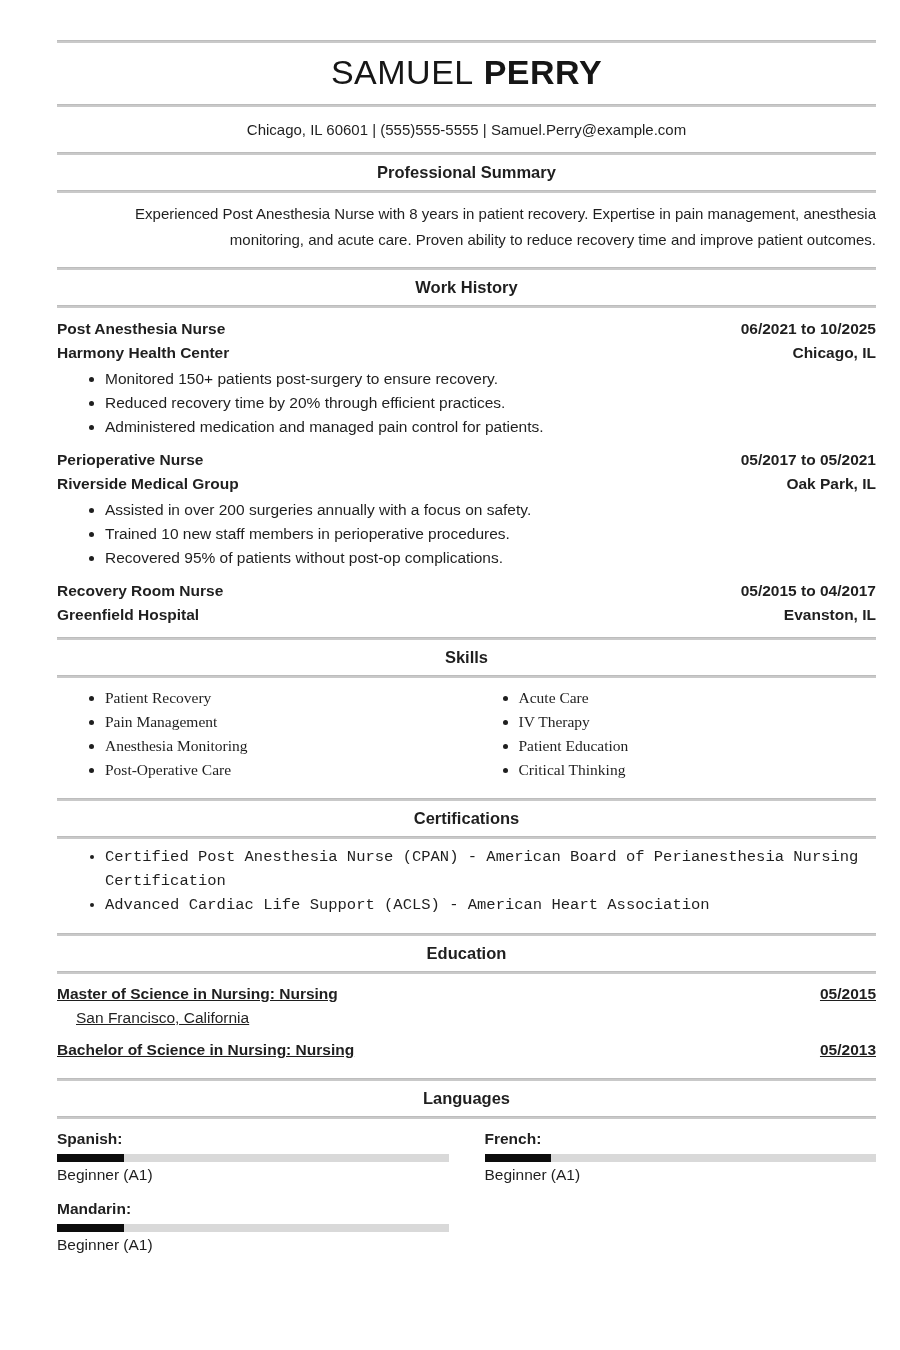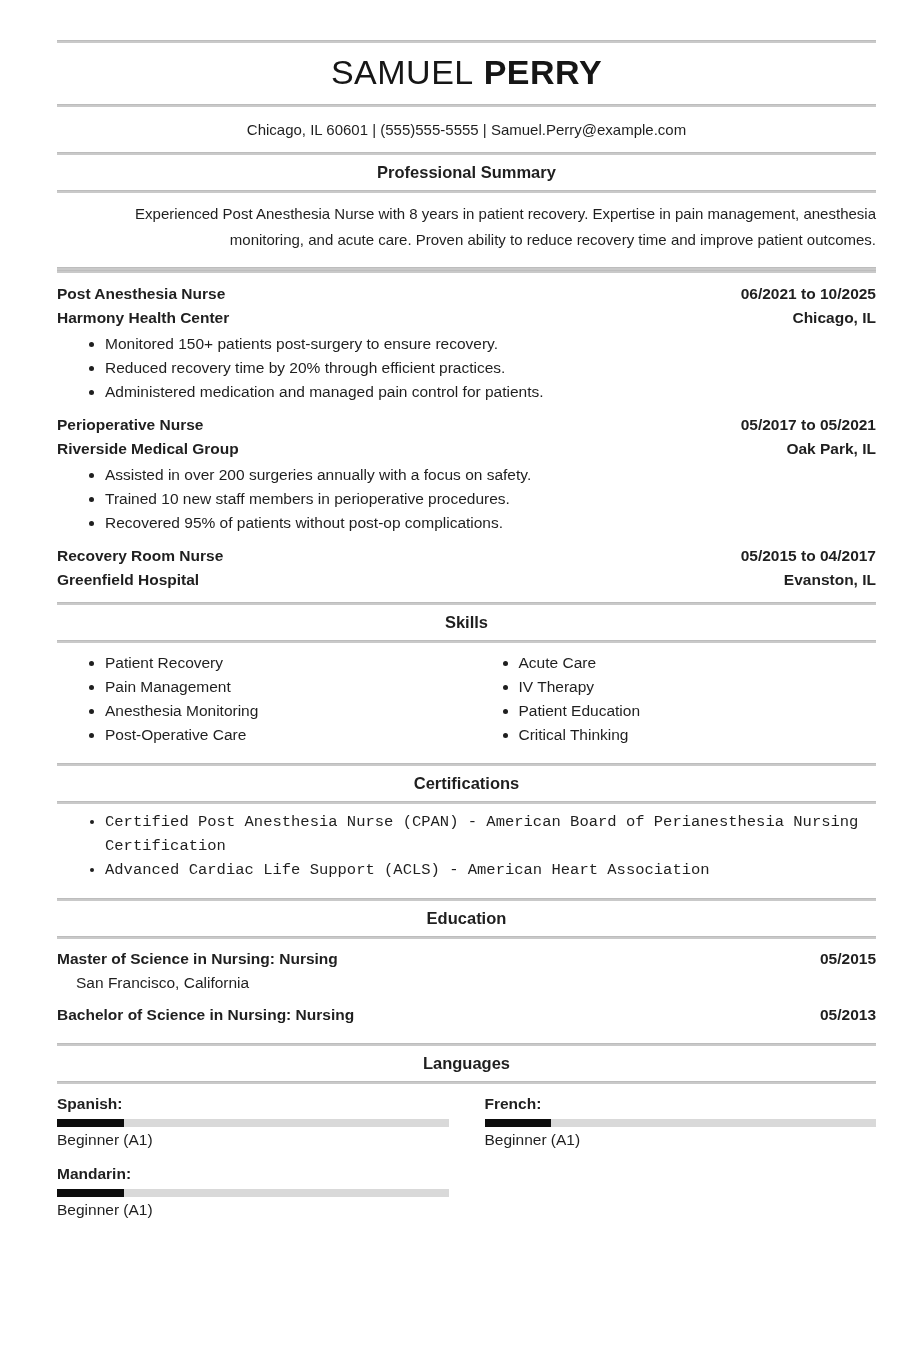--- a/index.html
+++ b/index.html
@@ -19,27 +19,27 @@
   .section-title { text-align: center; font-size: 16.5px; font-weight: 700; margin: 8px 0 8px 0; }
   .summary { font-size: 15px; line-height: 26px; margin: 8px 0 14px 0; text-align: right; }
   .job { margin: 9px 0 4px 0; }
   .row2 { display: flex; justify-content: space-between; align-items: baseline; }
   .row2 .l { font-weight: 700; font-size: 15.5px; line-height: 24px; }
   .row2 .r { font-weight: 700; font-size: 15.5px; line-height: 24px; text-align: right; }
   .row2 .ln { font-weight: 400; }
   .row2 .rn { font-weight: 400; margin-left: 19px; }
   ul.bullets { margin: 2px 0 8px 0; padding-left: 48px; }
   ul.bullets li { font-size: 15.5px; line-height: 24px; }
-  .skills-grid { display: grid; grid-template-columns: 1fr 1fr; column-gap: 8px; margin: 6px 0 16px 0; }
+  .skills-grid { display: grid; grid-template-columns: 1fr 1fr; column-gap: 8px; margin: 6px 0 16px 0; font-family: Liberation Serif, serif; }
   .skills-grid ul { margin: 2px 0 0 0; padding-left: 48px; }
   .skills-grid li { font-size: 15.5px; line-height: 24px; }
   .certs { margin: 6px 0 16px 0; padding-left: 48px; }
   .certs li { font-size: 15.5px; line-height: 24px; font-family: Liberation Mono, monospace; }
   .edu { margin: 8px 0 16px 0; }
-  .edu-entry { margin-bottom: 8px; }
+  .edu-entry { margin-bottom: 8px; text-decoration: underline; }
   .lang-grid { display: grid; grid-template-columns: 1fr 1fr; column-gap: 36px; margin-top: 10px; }
   .lang-entry { margin-bottom: 14px; }
   .lang-label { font-weight: 700; font-size: 15.5px; line-height: 20px; }
   .lang-bar { height: 8px; background: #d9d9d9; margin: 5px 0 3px 0; position: relative; }
   .lang-fill { height: 8px; background: #0d0d0d; width: 0; }
   .lang-level { font-size: 15.5px; line-height: 20px; }
   .spacer-sm { height: 6px; }
 </style>
 </head>
 <body>
@@ -55,20 +55,21 @@
 
   <div class="contact">Chicago, IL 60601 | (555)555-5555 | Samuel.Perry@example.com</div>
 
   <div class="rule"></div>
   <h2 class="section-title">Professional Summary</h2>
   <div class="rule"></div>
 
   <p class="summary">Experienced Post Anesthesia Nurse with 8 years in patient recovery. Expertise in pain management, anesthesia monitoring, and acute care. Proven ability to reduce recovery time and improve patient outcomes.</p>
 
   <div class="rule"></div>
+  <h2 class="section-title">Work History</h2>
   <div class="rule"></div>
 
   <div class="job">
     <div class="row2">
       <span class="l">Post Anesthesia Nurse</span>
       <span class="r">06/2021 to 10/2025</span>
     </div>
     <div class="row2">
       <span class="l">Harmony Health Center</span>
       <span class="r">Chicago, IL</span>

